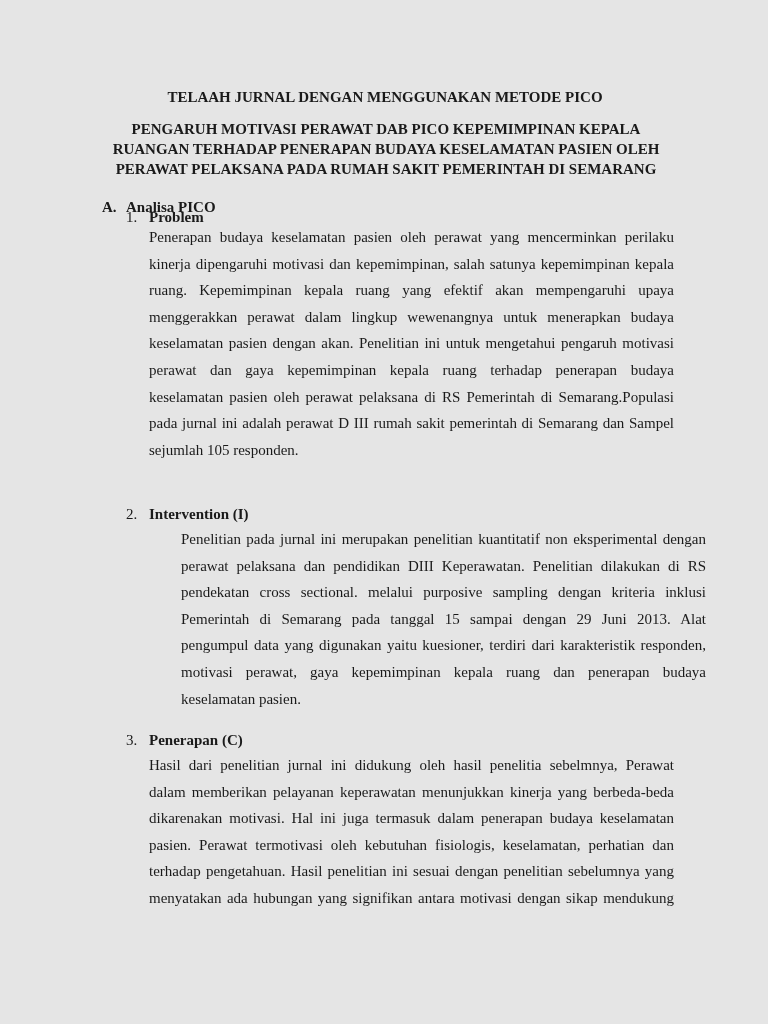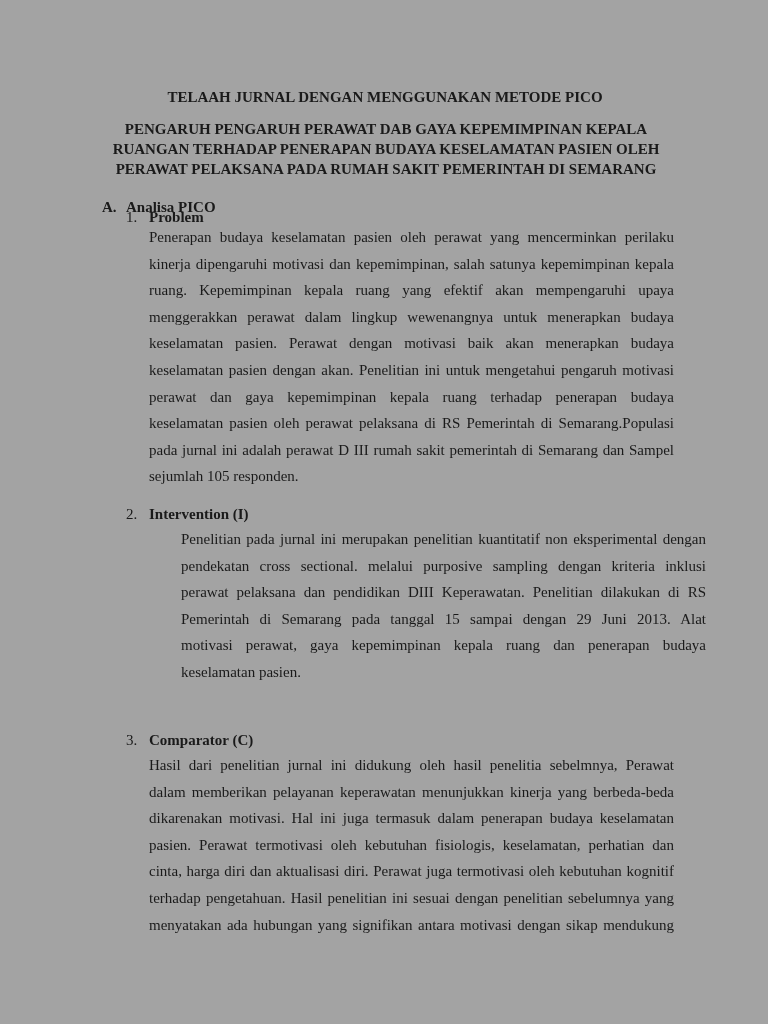--- a/index.html
+++ b/index.html
@@ -14,21 +14,21 @@
       position: relative;
       font-family: "Liberation Serif", "DejaVu Serif", serif;
       color: #1a1a1a;
     }
     .page {
       position: absolute;
       left: 0;
       top: 0;
       width: 768px;
       height: 1024px;
-      background: #a3a3a3;
+      background: #e5e5e5;
     }
     .doc-title {
       position: absolute;
       left: 100px;
       width: 570px;
       top: 88px;
       text-align: center;
       font-weight: bold;
       font-size: 15px;
       line-height: 18px;
@@ -84,63 +84,62 @@
     }
   </style>
 </head>
 <body>
 
 <div class="page">
 
   <h1 class="doc-title">TELAAH JURNAL DENGAN MENGGUNAKAN METODE PICO</h1>
 
   <h2 class="journal-title">
-    <span>PENGARUH PENGARUH PERAWAT DAB GAYA KEPEMIMPINAN KEPALA</span>
+    <span>PENGARUH MOTIVASI PERAWAT DAB PICO KEPEMIMPINAN KEPALA</span>
     <span>RUANGAN TERHADAP PENERAPAN BUDAYA KESELAMATAN PASIEN OLEH</span>
     <span>PERAWAT PELAKSANA PADA RUMAH SAKIT PEMERINTAH DI SEMARANG</span>
   </h2>
 
   <div class="section-head">
     <span class="marker">A.</span><span>Analisa PICO</span>
   </div>
 
   <div class="item-head" style="top:208px;">
     <span class="num">1.</span><span class="label">Problem</span>
   </div>
   <div class="body-text" style="top:224px;">
     <span class="line">Penerapan budaya keselamatan pasien oleh perawat yang mencerminkan perilaku</span>
     <span class="line">kinerja dipengaruhi motivasi dan kepemimpinan, salah satunya kepemimpinan kepala</span>
     <span class="line">ruang. Kepemimpinan kepala ruang yang efektif akan mempengaruhi upaya</span>
     <span class="line">menggerakkan perawat dalam lingkup wewenangnya untuk menerapkan budaya</span>
-    <span class="line">keselamatan pasien. Perawat dengan motivasi baik akan menerapkan budaya</span>
     <span class="line">keselamatan pasien dengan akan. Penelitian ini untuk mengetahui pengaruh motivasi</span>
     <span class="line">perawat dan gaya kepemimpinan kepala ruang terhadap penerapan budaya</span>
     <span class="line">keselamatan pasien oleh perawat pelaksana di RS Pemerintah di Semarang.Populasi</span>
     <span class="line">pada jurnal ini adalah perawat D III  rumah sakit pemerintah di Semarang dan Sampel</span>
     <span class="line last">sejumlah 105 responden.</span>
   </div>
 
   <div class="item-head" style="top:505px;">
     <span class="num">2.</span><span class="label">Intervention (I)</span>
   </div>
   <div class="body-text" style="top:526px;margin-left:32px;">
     <span class="line">Penelitian pada jurnal ini merupakan penelitian  kuantitatif non eksperimental dengan</span>
+    <span class="line">perawat pelaksana dan pendidikan DIII Keperawatan. Penelitian dilakukan di RS</span>
     <span class="line">pendekatan cross sectional. melalui purposive sampling dengan kriteria inklusi</span>
-    <span class="line">perawat pelaksana dan pendidikan DIII Keperawatan. Penelitian dilakukan di RS</span>
     <span class="line">Pemerintah di Semarang pada tanggal 15 sampai dengan 29 Juni 2013. Alat</span>
+    <span class="line">pengumpul data yang digunakan yaitu kuesioner, terdiri dari karakteristik responden,</span>
     <span class="line">motivasi perawat, gaya kepemimpinan kepala ruang dan penerapan budaya</span>
     <span class="line last">keselamatan pasien.</span>
   </div>
 
   <div class="item-head" style="top:731px;">
-    <span class="num">3.</span><span class="label">Comparator (C)</span>
+    <span class="num">3.</span><span class="label">Penerapan (C)</span>
   </div>
   <div class="body-text" style="top:752px;">
     <span class="line">Hasil dari penelitian jurnal ini didukung oleh hasil penelitia sebelmnya, Perawat</span>
     <span class="line">dalam memberikan pelayanan keperawatan menunjukkan kinerja yang berbeda-beda</span>
     <span class="line">dikarenakan motivasi. Hal ini juga termasuk dalam penerapan budaya keselamatan</span>
     <span class="line">pasien. Perawat termotivasi oleh kebutuhan fisiologis, keselamatan, perhatian dan</span>
-    <span class="line">cinta, harga diri dan aktualisasi diri. Perawat juga termotivasi oleh kebutuhan kognitif</span>
     <span class="line">terhadap pengetahuan. Hasil penelitian ini sesuai dengan penelitian sebelumnya yang</span>
     <span class="line">menyatakan ada hubungan yang signifikan antara motivasi dengan sikap mendukung</span>
   </div>
 
 </div>
 
 </body></html>

